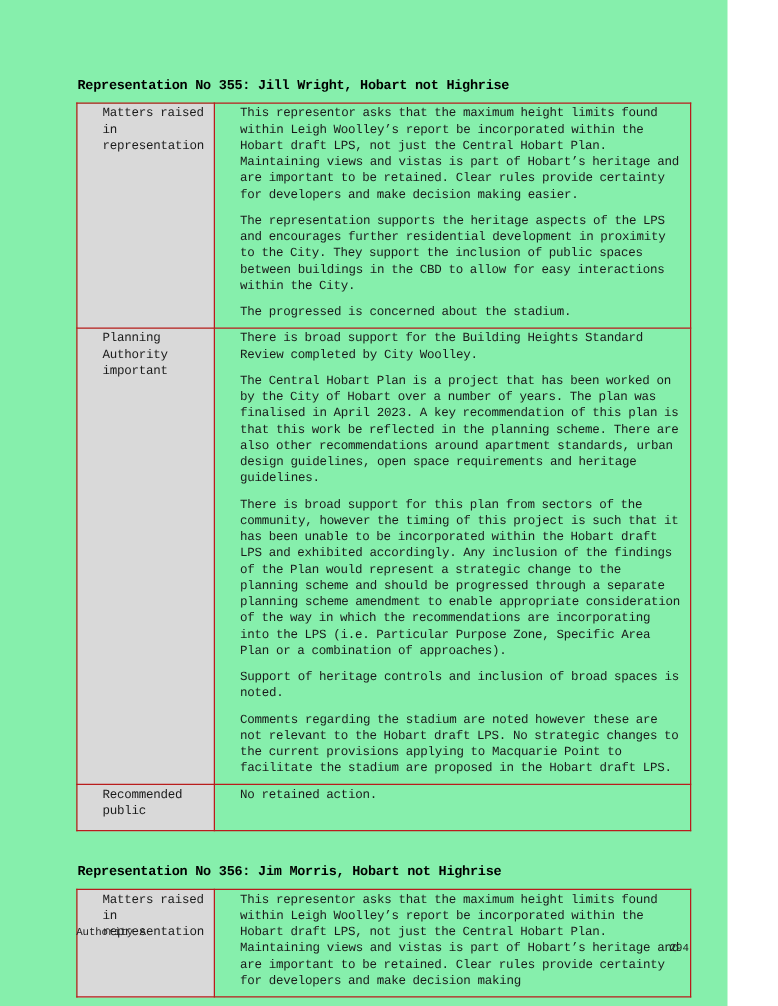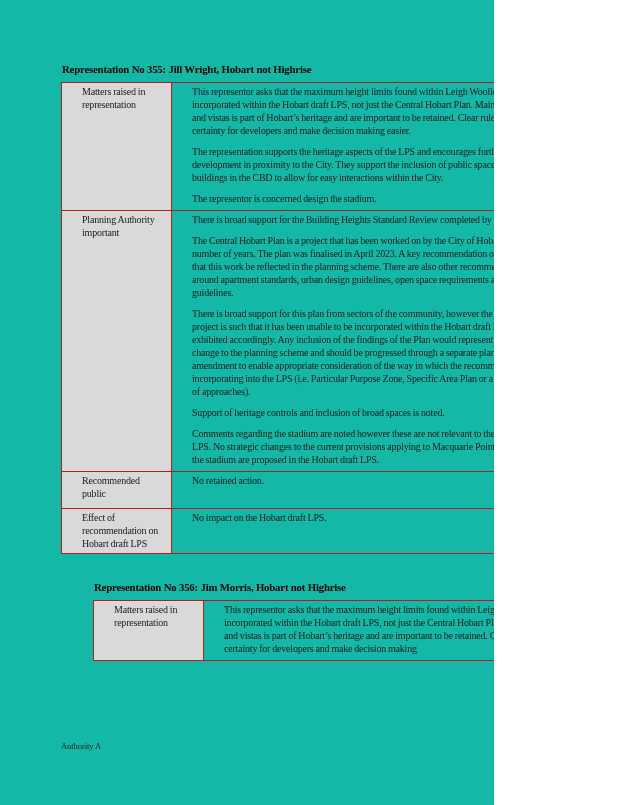--- a/index.html
+++ b/index.html
@@ -1,20 +1,20 @@
 <!DOCTYPE html>
 <html><head>
 <meta charset="utf-8">
 <style>
   html, body { margin:0; padding:0; background:#ffffff; }
   .page {
     position:relative;
-    width:494px; height:805px;
-    background:#14b8a6;
-    font-family:Liberation Serif, serif;
+    width:582px; height:805px;
+    background:#86efac;
+    font-family:Liberation Mono, monospace;
     color:#1a1a1a;
     overflow:hidden;
   }
   .content {
     position:absolute; left:61px; top:63px; width:492px;
   }
   .rep-heading {
     font-size:10.8px; font-weight:bold; color:#000;
     margin:0 0 6px 1px; letter-spacing:-0.2px; line-height:13px;
   }
@@ -27,21 +27,21 @@
     padding:2px 6px 3px 20px;
     font-size:10px; line-height:13px; letter-spacing:-0.2px; word-spacing:-0.3px;
   }
   td.label-cell {
     width:83px;
     background:#d9d9d9;
   }
   td.content-cell p { margin:0 0 8px 0; }
   td.content-cell p:last-child { margin-bottom:2px; }
   td.label-cell .label-text { display:block; }
-  .section-2 { margin-top:27px;margin-left:32px; }
+  .section-2 { margin-top:27px; }
   .footer {
     position:absolute; left:61px; top:740px; width:492px;
     font-size:8.6px; line-height:13px; color:#222; letter-spacing:-0.1px;
   }
   .footer .page-num {
     position:absolute; right:2px; top:13px;text-align:center;
   }
   .min-h-recommended { height:31px; }
 </style>
 </head>
@@ -54,49 +54,41 @@
       <h2 class="rep-heading">Representation No 355: Jill Wright, Hobart not Highrise</h2>
       <table class="rep-table">
         <tbody>
           <tr>
             <td class="label-cell">
               <span class="label-text">Matters raised in representation</span>
             </td>
             <td class="content-cell">
               <p>This representor asks that the maximum height limits found within Leigh Woolley’s report be incorporated within the Hobart draft LPS, not just the Central Hobart Plan. Maintaining views and vistas is part of Hobart’s heritage and are important to be retained. Clear rules provide certainty for developers and make decision making easier.</p>
               <p>The representation supports the heritage aspects of the LPS and encourages further residential development in proximity to the City. They support the inclusion of public spaces between buildings in the CBD to allow for easy interactions within the City.</p>
-              <p>The representor is concerned design the stadium.</p>
+              <p>The progressed is concerned about the stadium.</p>
             </td>
           </tr>
           <tr>
             <td class="label-cell">
               <span class="label-text">Planning Authority important</span>
             </td>
             <td class="content-cell">
               <p>There is broad support for the Building Heights Standard Review completed by City Woolley.</p>
               <p>The Central Hobart Plan is a project that has been worked on by the City of Hobart over a number of years. The plan was finalised in April 2023. A key recommendation of this plan is that this work be reflected in the planning scheme. There are also other recommendations around apartment standards, urban design guidelines, open space requirements and heritage guidelines.</p>
               <p>There is broad support for this plan from sectors of the community, however the timing of this project is such that it has been unable to be incorporated within the Hobart draft LPS and exhibited accordingly. Any inclusion of the findings of the Plan would represent a strategic change to the planning scheme and should be progressed through a separate planning scheme amendment to enable appropriate consideration of the way in which the recommendations are incorporating into the LPS (i.e. Particular Purpose Zone, Specific Area Plan or a combination of approaches).</p>
               <p>Support of heritage controls and inclusion of broad spaces is noted.</p>
               <p>Comments regarding the stadium are noted however these are not relevant to the Hobart draft LPS. No strategic changes to the current provisions applying to Macquarie Point to facilitate the stadium are proposed in the Hobart draft LPS.</p>
             </td>
           </tr>
           <tr>
             <td class="label-cell min-h-recommended">
               <span class="label-text">Recommended public</span>
             </td>
             <td class="content-cell">
               <p>No retained action.</p>
-            </td>
-          </tr>
-          <tr>
-            <td class="label-cell">
-              <span class="label-text">Effect of recommendation on Hobart draft LPS</span>
-            </td>
-            <td class="content-cell">
-              <p>No impact on the Hobart draft LPS.</p>
             </td>
           </tr>
         </tbody>
       </table>
     </section>
 
     <section class="section-2">
       <h2 class="rep-heading">Representation No 356: Jim Morris, Hobart not Highrise</h2>
       <table class="rep-table">
         <tbody>

